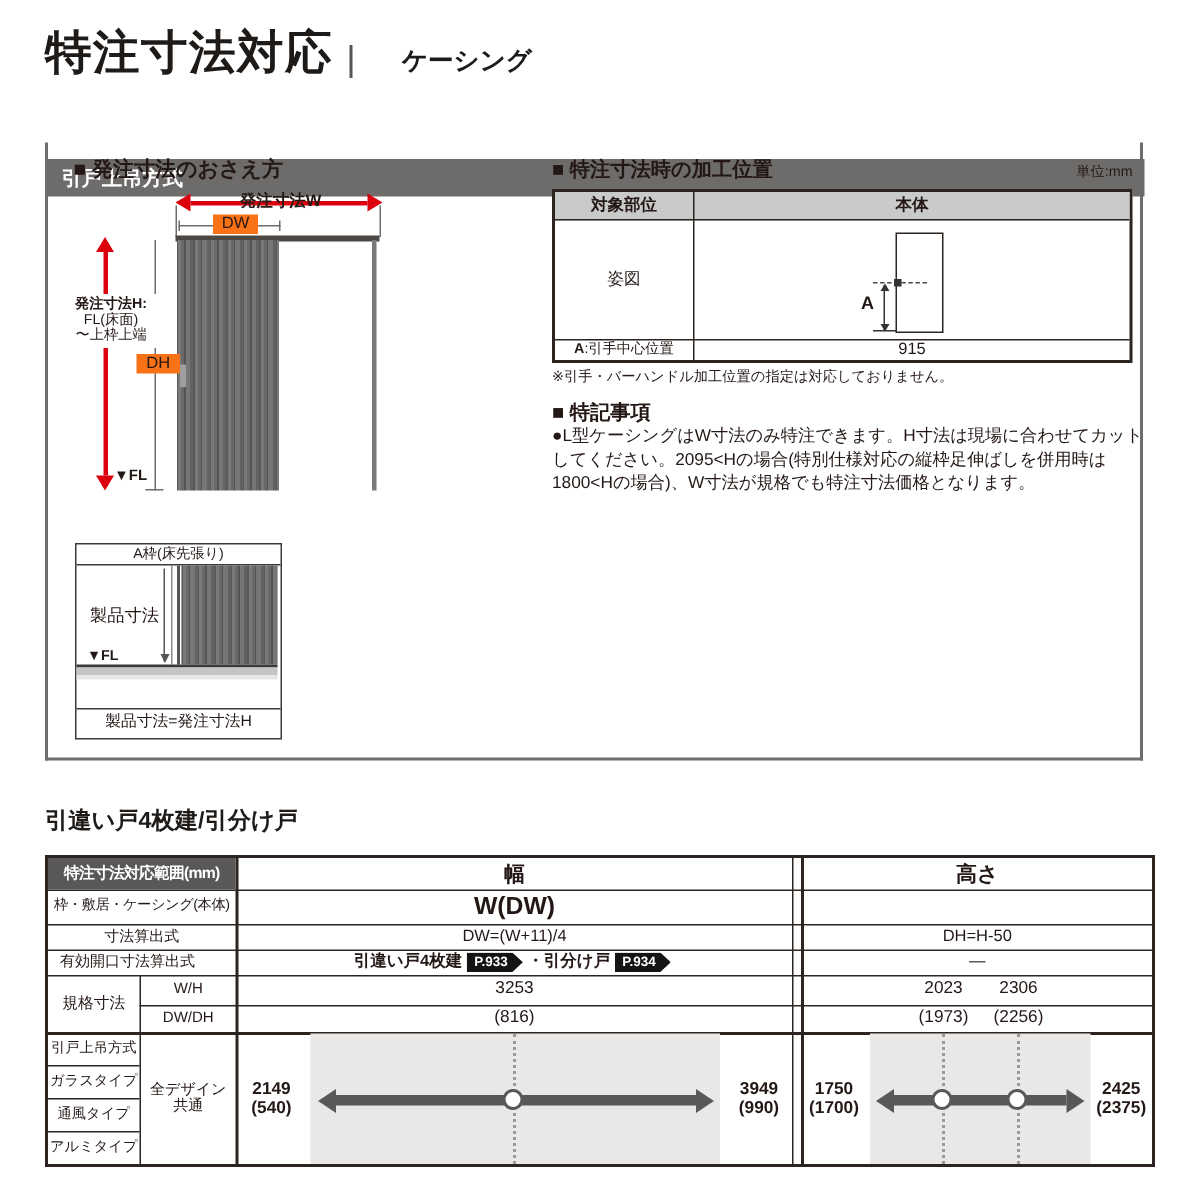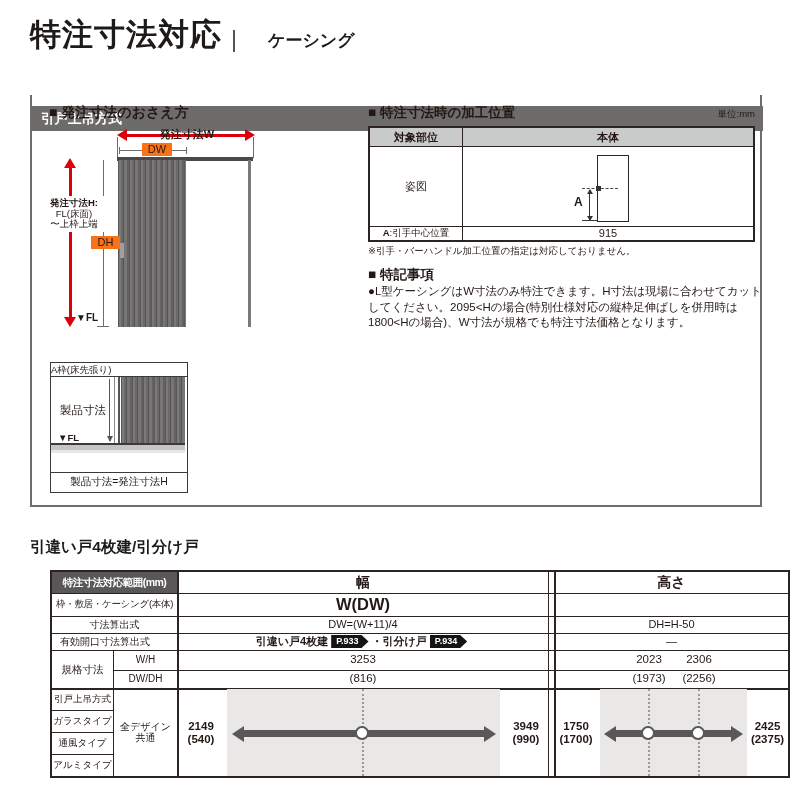--- a/index.html
+++ b/index.html
@@ -79,21 +79,21 @@
     <span>〜上枠上端</span>
   </div>
 
   <div class="gln" style="left:103px;top:160px;width:1px;height:167px;"></div>
   <div class="gln" style="left:97px;top:326px;width:12px;height:1px;"></div>
   <div class="ct wlab" style="left:91px;top:236px;width:25px;height:13px;font-size:11px;z-index:2;">DH</div>
 
   <div class="a b" style="left:76px;top:312px;font-size:10px;z-index:2;">▼FL</div>
 
   <div class="a" style="left:50px;top:362px;width:136px;height:129px;border:1.5px solid #3a3a3a;background:#fff;">
-    <div style="height:13px;border-bottom:1px solid #3a3a3a;font-size:9.5px;line-height:13px;">A枠(床先張り)</div>
+    <div style="height:13px;border-bottom:1px solid #3a3a3a;text-align:center;font-size:9.5px;line-height:13px;">A枠(床先張り)</div>
     <div style="position:relative;height:95px;">
       <div class="a" style="left:9px;top:26px;font-size:11.5px;">製品寸法</div>
       <div class="dimdown" style="left:58px;top:2px;height:62px;"></div>
       <div class="gln" style="left:63px;top:0;width:1px;height:66px;background:#8a8a8a;"></div>
       <div class="gln" style="left:67px;top:0;width:1.5px;height:66px;background:#555;"></div>
       <div class="wood a" style="left:70px;top:0;width:64px;height:66px;"></div>
       <div class="a b" style="left:7px;top:55px;font-size:9.5px;">▼FL</div>
       <div class="ln" style="left:0;top:66px;width:134px;height:1.5px;background:#3a3a3a;"></div>
       <div class="a" style="left:0;top:68px;width:134px;height:4.5px;background:#c6c5c4;"></div>
       <div class="a" style="left:0;top:72.5px;width:134px;height:3px;background:#e8e7e6;"></div>
@@ -127,21 +127,21 @@
     <div class="ct" style="left:93px;top:99px;width:290px;height:13px;font-size:11px;">915</div>
   </div>
 
   <div class="a" style="left:368px;top:245px;font-size:9.5px;text-align:right;">※引手・バーハンドル加工位置の指定は対応しておりません。</div>
 
   <div class="a b" style="left:368px;top:266px;font-size:13.5px;">■ 特記事項</div>
   <div class="a" style="left:368px;top:284px;width:398px;font-size:11.5px;line-height:15.5px;">●L型ケーシングはW寸法のみ特注できます。H寸法は現場に合わせてカットしてください。2095&lt;Hの場合(特別仕様対応の縦枠足伸ばしを併用時は1800&lt;Hの場合)、W寸法が規格でも特注寸法価格となります。</div>
 
   <div class="a b" style="left:30px;top:537px;font-size:15.5px;color:#1d1a18;">引違い戸4枚建/引分け戸</div>
 
-  <div class="a" style="left:30px;top:570px;width:736px;height:204px;border:2px solid #2b2420;background:#fff;margin-left:20px;">
+  <div class="a" style="left:30px;top:570px;width:736px;height:204px;border:2px solid #2b2420;background:#fff;">
 
     <div class="ln" style="left:0;top:21px;width:736px;height:1px;"></div>
     <div class="ln" style="left:0;top:44px;width:736px;height:1px;"></div>
     <div class="ln" style="left:0;top:61px;width:736px;height:1px;"></div>
     <div class="ln" style="left:0;top:78px;width:736px;height:1px;"></div>
     <div class="ln" style="left:61px;top:98px;width:675px;height:1px;"></div>
     <div class="ln" style="left:0;top:116px;width:736px;height:1.5px;"></div>
     <div class="ln" style="left:0;top:138px;width:61px;height:1px;"></div>
     <div class="ln" style="left:0;top:160px;width:61px;height:1px;"></div>
     <div class="ln" style="left:0;top:182px;width:61px;height:1px;"></div>

